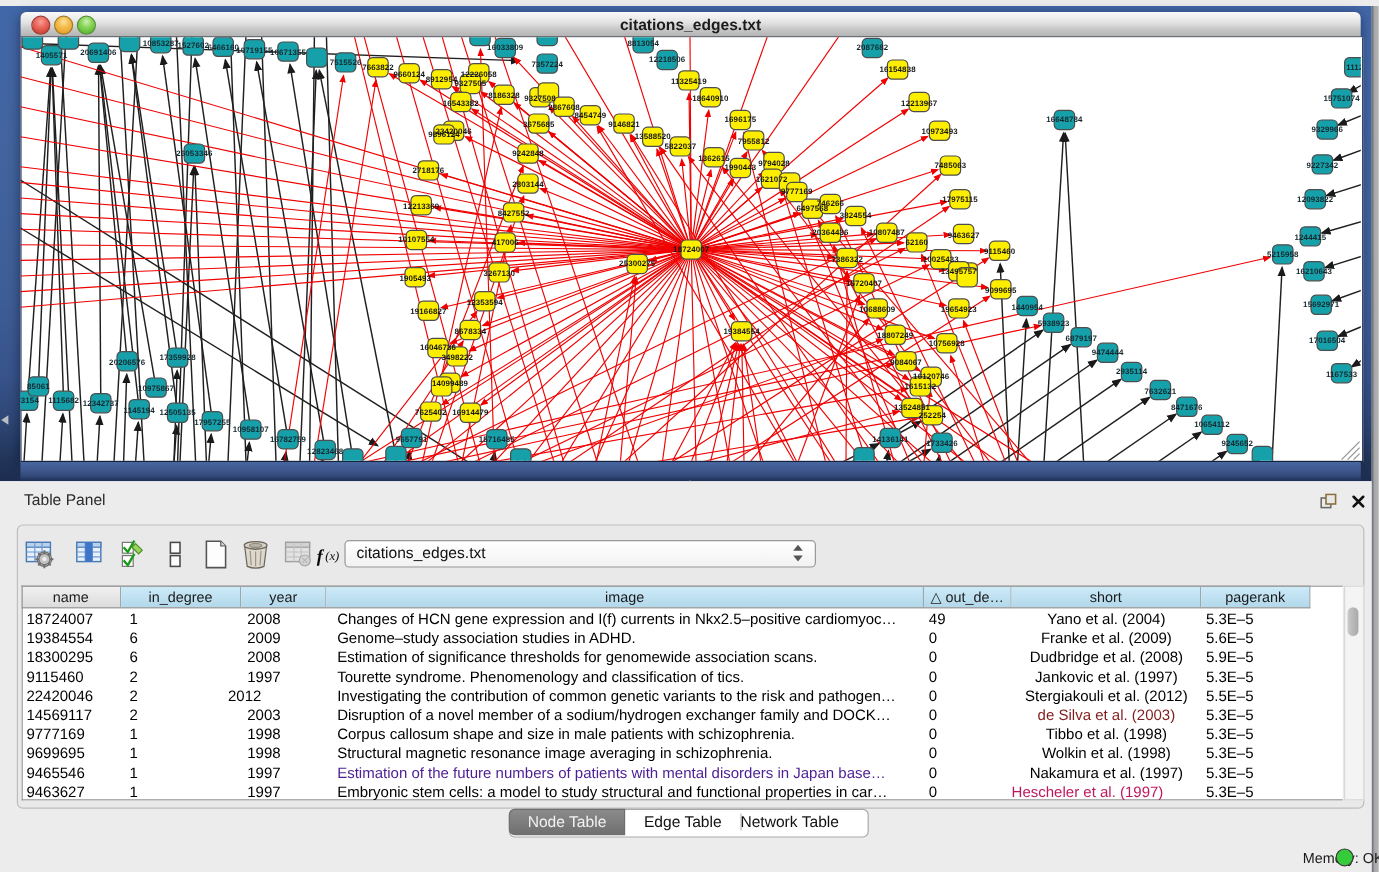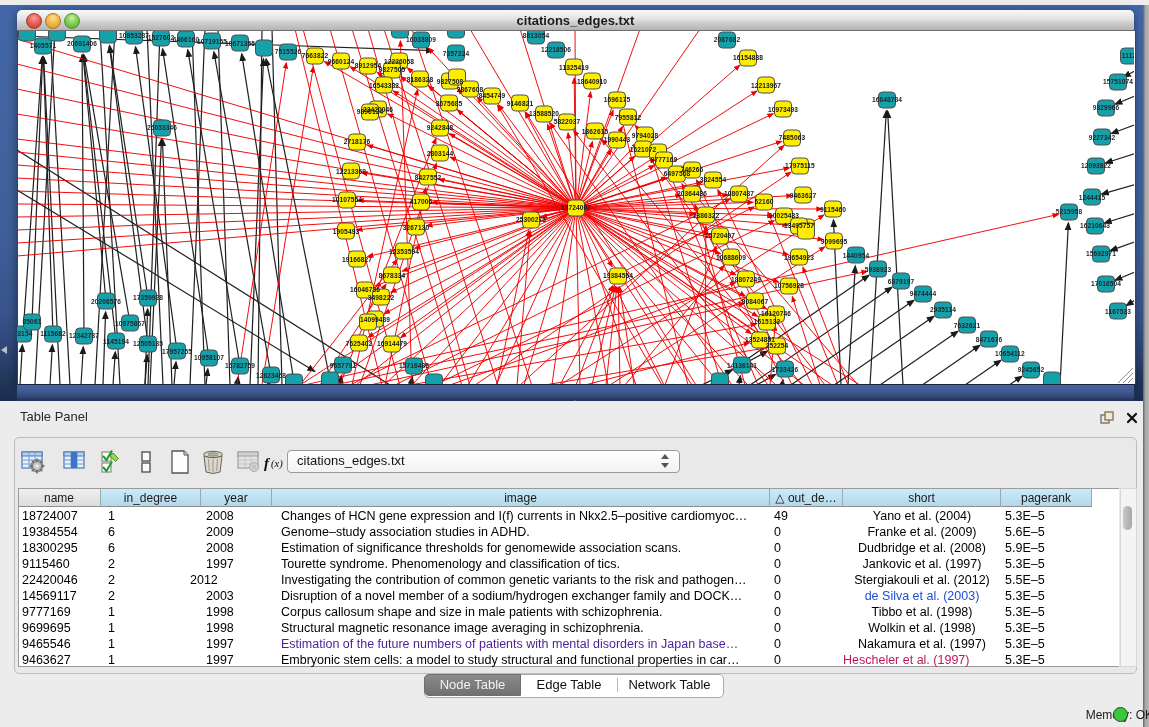--- a/index.html
+++ b/index.html
@@ -672,21 +672,21 @@
 <div class="abs" style="left:190px;top:572px;height:16px;font-size:12.5px;color:#000;line-height:16px;white-space:nowrap">2012</div>
 <div class="abs" style="left:281px;top:572px;height:16px;font-size:12.5px;color:#000;line-height:16px;white-space:nowrap">Investigating the contribution of common genetic variants to the risk and pathogen…</div>
 <div class="abs" style="left:774px;top:572px;height:16px;font-size:12.5px;color:#000;line-height:16px;white-space:nowrap">0</div>
 <div class="abs" style="left:843px;top:572px;width:158px;height:16px;text-align:center;font-size:12.5px;color:#000;line-height:16px;white-space:nowrap">Stergiakouli et al. (2012)</div>
 <div class="abs" style="left:1005px;top:572px;height:16px;font-size:12.5px;color:#000;line-height:16px;white-space:nowrap">5.5E–5</div>
 <div class="abs" style="left:22px;top:588px;height:16px;font-size:12.5px;color:#000;line-height:16px;white-space:nowrap">14569117</div>
 <div class="abs" style="left:108px;top:588px;height:16px;font-size:12.5px;color:#000;line-height:16px;white-space:nowrap">2</div>
 <div class="abs" style="left:206px;top:588px;height:16px;font-size:12.5px;color:#000;line-height:16px;white-space:nowrap">2003</div>
 <div class="abs" style="left:281px;top:588px;height:16px;font-size:12.5px;color:#000;line-height:16px;white-space:nowrap">Disruption of a novel member of a sodium/hydrogen exchanger family and DOCK…</div>
 <div class="abs" style="left:774px;top:588px;height:16px;font-size:12.5px;color:#000;line-height:16px;white-space:nowrap">0</div>
-<div class="abs" style="left:843px;top:588px;width:158px;height:16px;text-align:center;font-size:12.5px;color:#1d4ed8;line-height:16px;white-space:nowrap">de Silva et al. (2003)</div>
+<div class="abs" style="left:843px;top:588px;width:158px;height:16px;text-align:center;font-size:12.5px;color:#7f1d1d;line-height:16px;white-space:nowrap">de Silva et al. (2003)</div>
 <div class="abs" style="left:1005px;top:588px;height:16px;font-size:12.5px;color:#000;line-height:16px;white-space:nowrap">5.3E–5</div>
 <div class="abs" style="left:22px;top:604px;height:16px;font-size:12.5px;color:#000;line-height:16px;white-space:nowrap">9777169</div>
 <div class="abs" style="left:108px;top:604px;height:16px;font-size:12.5px;color:#000;line-height:16px;white-space:nowrap">1</div>
 <div class="abs" style="left:206px;top:604px;height:16px;font-size:12.5px;color:#000;line-height:16px;white-space:nowrap">1998</div>
 <div class="abs" style="left:281px;top:604px;height:16px;font-size:12.5px;color:#000;line-height:16px;white-space:nowrap">Corpus callosum shape and size in male patients with schizophrenia.</div>
 <div class="abs" style="left:774px;top:604px;height:16px;font-size:12.5px;color:#000;line-height:16px;white-space:nowrap">0</div>
 <div class="abs" style="left:843px;top:604px;width:158px;height:16px;text-align:center;font-size:12.5px;color:#000;line-height:16px;white-space:nowrap">Tibbo et al. (1998)</div>
 <div class="abs" style="left:1005px;top:604px;height:16px;font-size:12.5px;color:#000;line-height:16px;white-space:nowrap">5.3E–5</div>
 <div class="abs" style="left:22px;top:620px;height:16px;font-size:12.5px;color:#000;line-height:16px;white-space:nowrap">9699695</div>
 <div class="abs" style="left:108px;top:620px;height:16px;font-size:12.5px;color:#000;line-height:16px;white-space:nowrap">1</div>
@@ -710,16 +710,16 @@
 <div class="abs" style="left:843px;top:652px;width:158px;height:16px;text-align:left;font-size:12.5px;color:#be185d;line-height:16px;white-space:nowrap">Hescheler et al. (1997)</div>
 <div class="abs" style="left:1005px;top:652px;height:16px;font-size:12.5px;color:#000;line-height:16px;white-space:nowrap">5.3E–5</div>
 <div class="abs" style="left:1120px;top:488px;width:15px;height:177px;background:#f4f4f4;border:1px solid #d8d8d8"></div>
 <div class="abs" style="left:1123px;top:506px;width:9px;height:24px;background:linear-gradient(90deg,#c9c9c9,#a8a8a8);border-radius:5px"></div>
 
 <div class="abs" style="left:424px;top:674px;width:298px;height:22px;background:#ffffff;border:1px solid #a9a9a9;border-radius:5px"></div>
 <div class="abs" style="left:424px;top:674px;width:97px;height:22px;background:linear-gradient(180deg,#8b8b8b,#707070);border:1px solid #6f6f6f;border-radius:5px 0 0 5px;box-sizing:border-box"></div>
 <div class="abs" style="left:424px;top:674px;width:97px;height:22px;text-align:center;font-size:13px;color:#f2f2f2;line-height:22px">Node Table</div>
 <div class="abs" style="left:521px;top:674px;width:96px;height:22px;text-align:center;font-size:13px;color:#111;line-height:22px">Edge Table</div>
 <div class="abs" style="left:617px;top:678px;width:1px;height:14px;background:#b9b9b9"></div>
-<div class="abs" style="left:617px;top:674px;width:105px;height:22px;text-align:center;font-size:13px;color:#111;line-height:22px">Network Table</div>
+<div class="abs" style="left:617px;top:674px;width:105px;height:22px;font-size:13px;color:#111;line-height:22px">Network Table</div>
 
 <div class="abs" style="left:1083px;top:708px;width:70px;text-align:right;font-size:12px;color:#1a1a1a">Memory: OK</div>
 <div class="abs" style="left:1113px;top:707px;width:13px;height:13px;border-radius:50%;background:#35cb3a;border:1px solid #3c3c3c"></div>
 
 </body></html>

